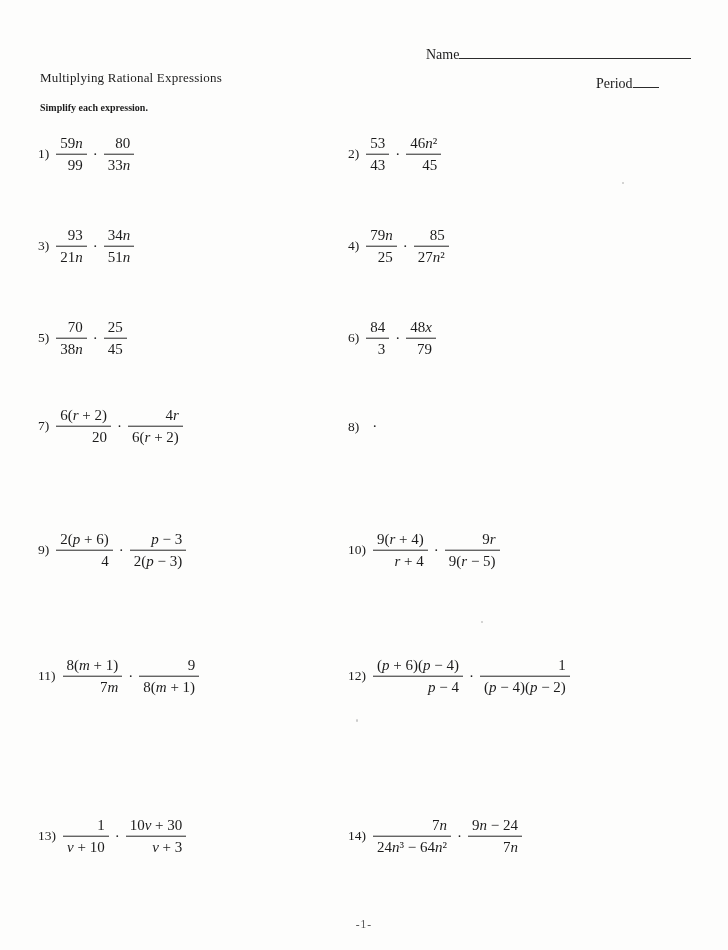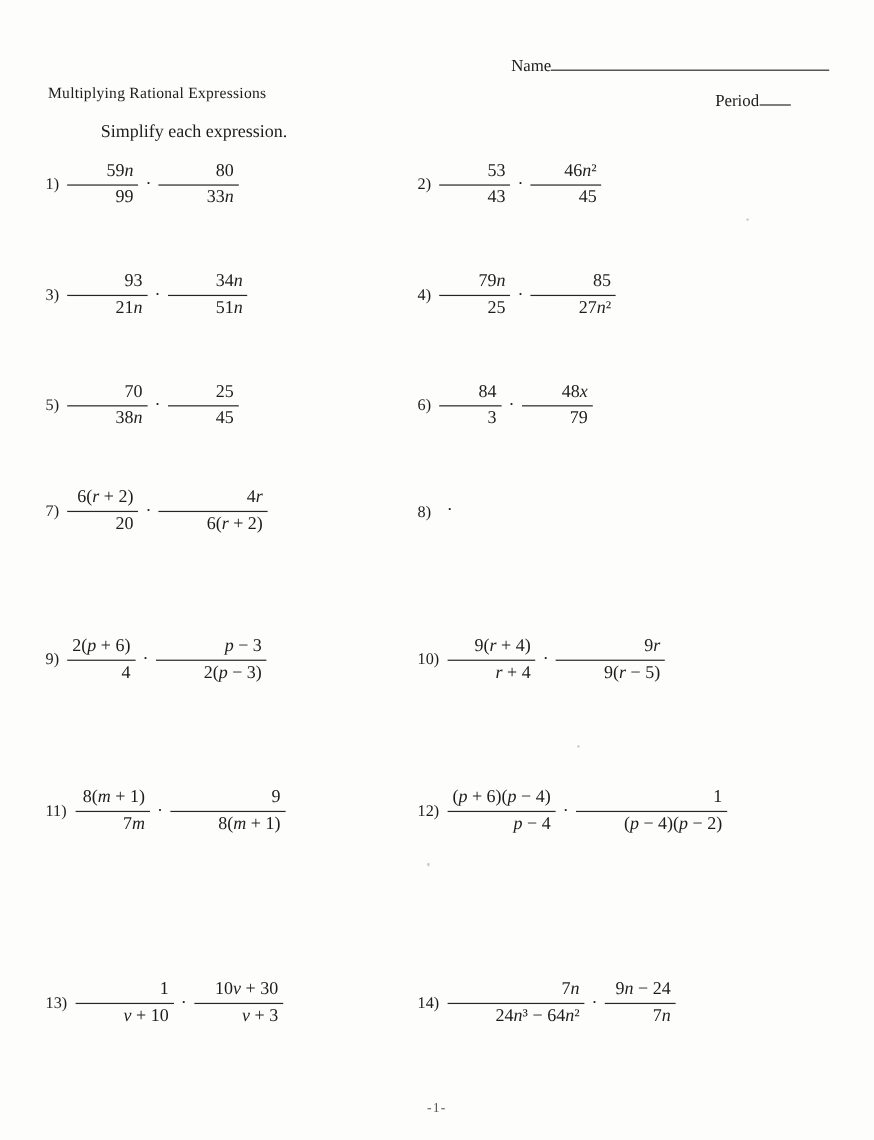--- a/index.html
+++ b/index.html
@@ -49,23 +49,22 @@
   .period-line {
     display: inline-block;
     width: 26px;
     height: 13px;
     border-bottom: 1.3px solid #2b2b2b;
   }
   .instructions {
     position: absolute;
     left: 40px;
     top: 102px;
-    font-size: 15px;
-    font-weight: normal;
-    margin-left: 44px;
+    font-size: 10px;
+    font-weight: bold;
   }
 
   
   .prow {
     position: absolute;
     left: 38px;
     width: 662px;
     height: 56px;
   }
   .cell {
@@ -92,21 +91,20 @@
     line-height: 1.12;
   }
   .fnum {
     display: block;
     padding: 0 4px 2px;
     border-bottom: 1.2px solid #262626;
   }
   .fden {
     display: block;
     padding: 2px 4px 0;
-    margin-left: 36px;
   }
   .frac i, .problem i { font-style: italic; }
   .times {
     font-size: 15px;
     margin: 0 6px;
     align-self: center;
   }
 
   
   .footer {

